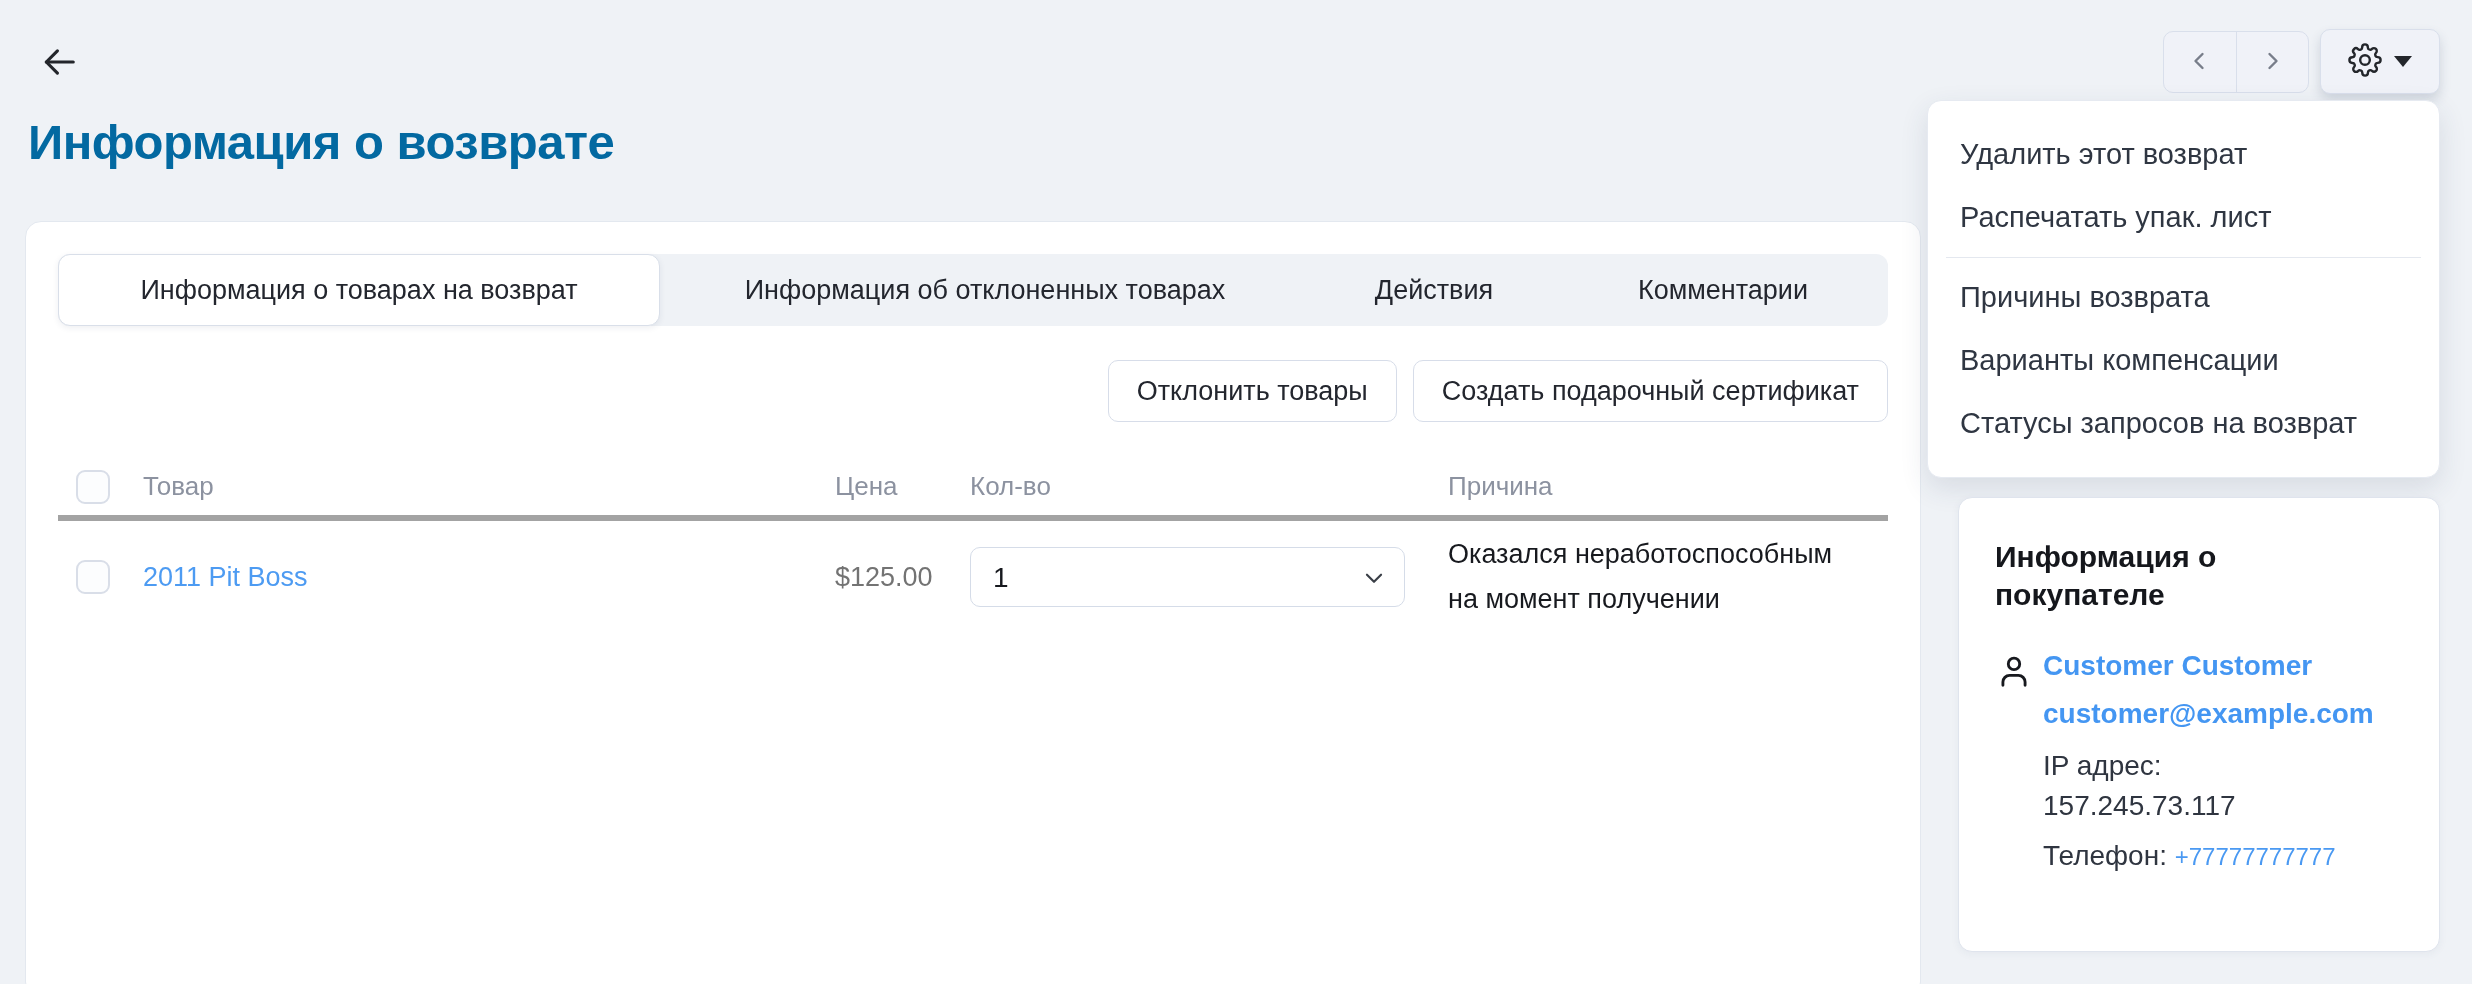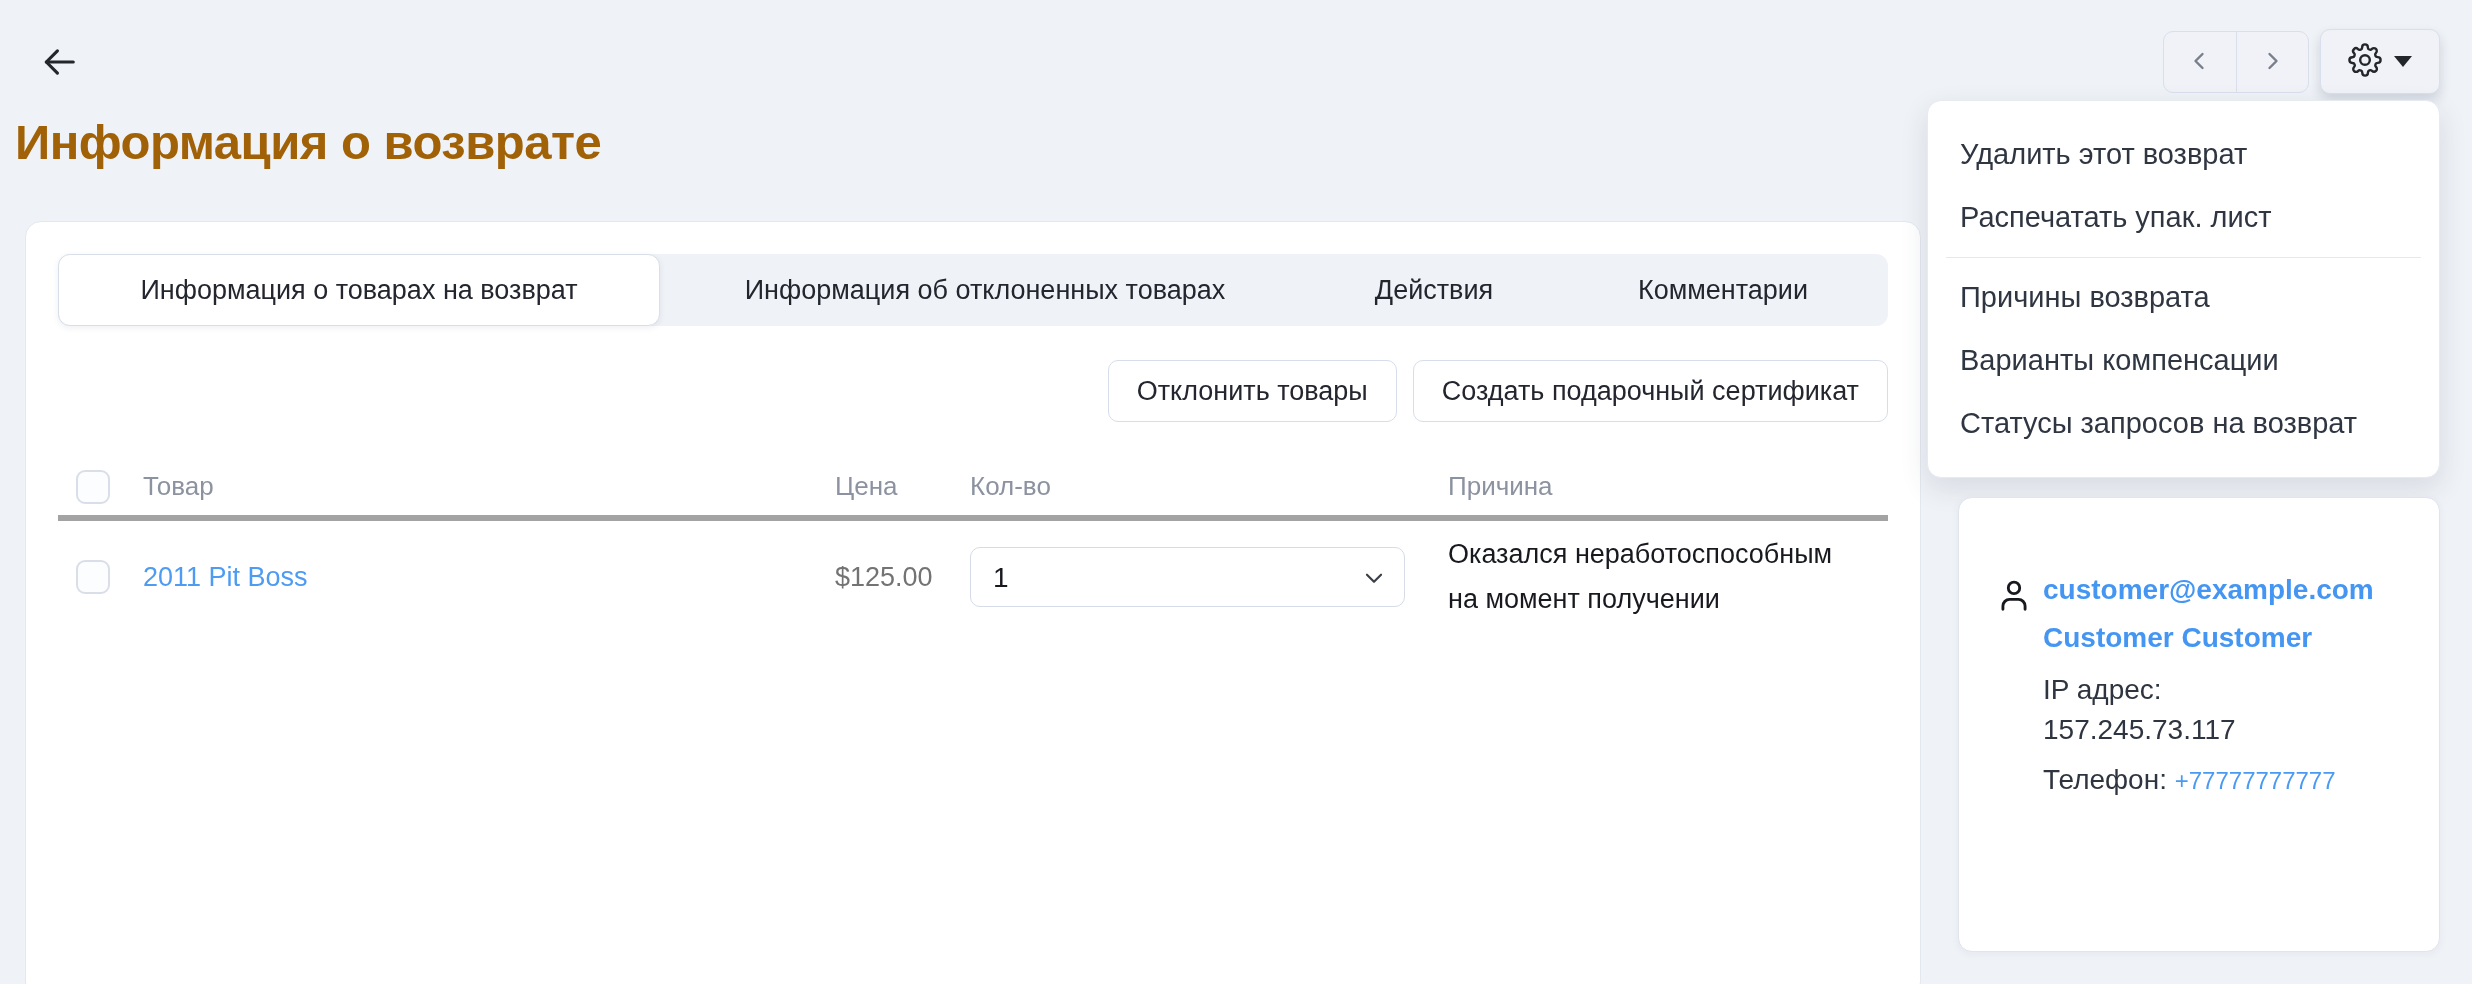--- a/index.html
+++ b/index.html
@@ -12,22 +12,22 @@
   }
   .page { position:relative; width:2472px; height:984px; background:#EFF2F6; overflow:hidden; }
 
   
   .back-btn {
     position:absolute; left:40px; top:40px; width:48px; height:46px;
     background:transparent; border:none; cursor:pointer;
     display:flex; align-items:center; justify-content:flex-start;
   }
   .page-title {
-    position:absolute; left:15px; top:114px;
-    font-size:49px; font-weight:700; letter-spacing:-0.5px; color:#a16207;
+    position:absolute; left:28px; top:114px;
+    font-size:49px; font-weight:700; letter-spacing:-0.5px; color:#0369a1;
   }
   .nav-group {
     position:absolute; left:2163px; top:31px; width:146px; height:62px;
     background:#F0F2F8; border:1px solid #D9DFEB; border-radius:10px;
     display:flex; overflow:hidden;
   }
   .nav-seg {
     flex:1; background:transparent; border:none; cursor:pointer;
     display:flex; align-items:center; justify-content:center;
   }
@@ -225,32 +225,33 @@
   <div class="menu">
     <div class="menu-item">Удалить этот возврат</div>
     <div class="menu-item">Распечатать упак. лист</div>
     <div class="menu-divider"></div>
     <div class="menu-item">Причины возврата</div>
     <div class="menu-item">Варианты компенсации</div>
     <div class="menu-item">Статусы запросов на возврат</div>
   </div>
 
   <div class="customer-card">
+    <div class="customer-heading">Информация о покупателе</div>
     <div class="customer-rows">
       <span class="person-icon-box">
         <svg width="38" height="38" viewBox="0 0 24 24" fill="none" stroke="#17191E" stroke-width="1.8" stroke-linecap="round" stroke-linejoin="round">
           <path d="M19 21v-2a4.2 4.2 0 0 0-4.2-4.2H9.2A4.2 4.2 0 0 0 5 19v2"></path>
           <circle cx="12" cy="7.5" r="3.6"></circle>
         </svg>
       </span>
       <div class="cust-line">
+        <a class="cust-link-bold">Customer Customer</a>
+      </div>
+      <div class="cust-line">
         <a class="cust-link-bold">customer@example.com</a>
-      </div>
-      <div class="cust-line">
-        <a class="cust-link-bold">Customer Customer</a>
       </div>
       <div class="cust-text">IP адрес:</div>
       <div class="cust-text">157.245.73.117</div>
       <div class="cust-text phone-line">
         <span>Телефон:</span>
         <a class="phone-link">+77777777777</a>
       </div>
     </div>
   </div>
 

